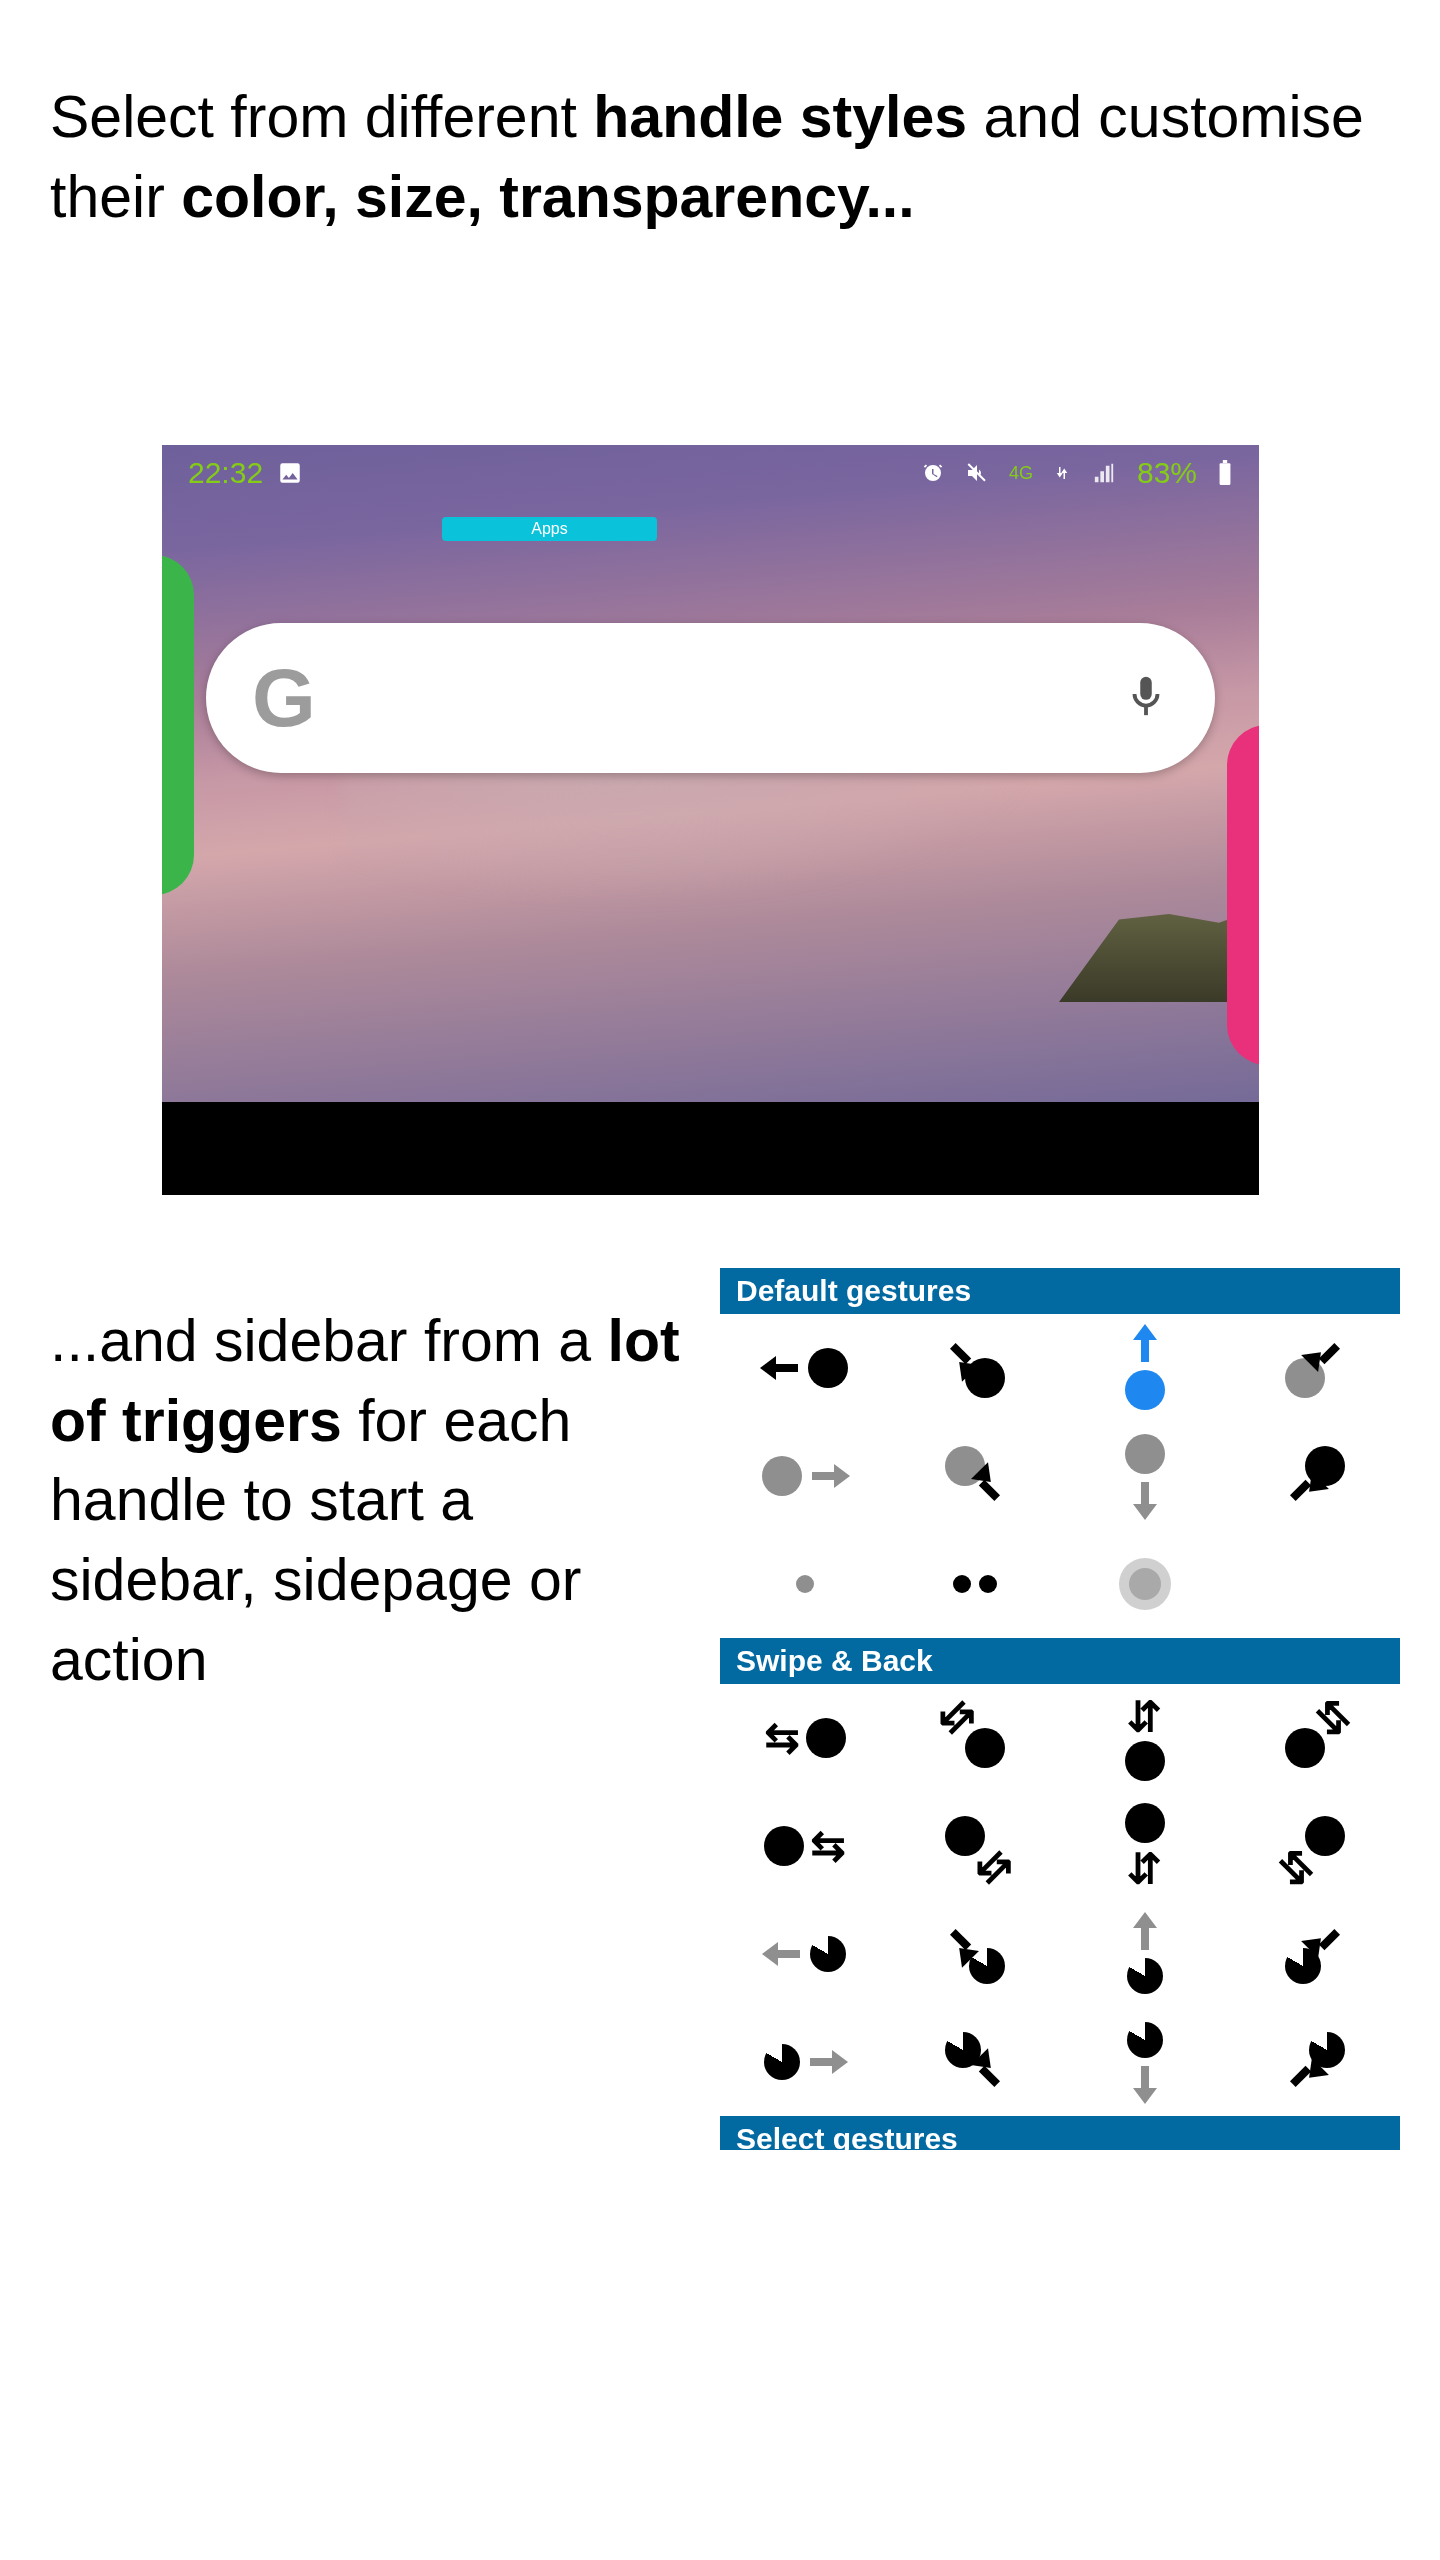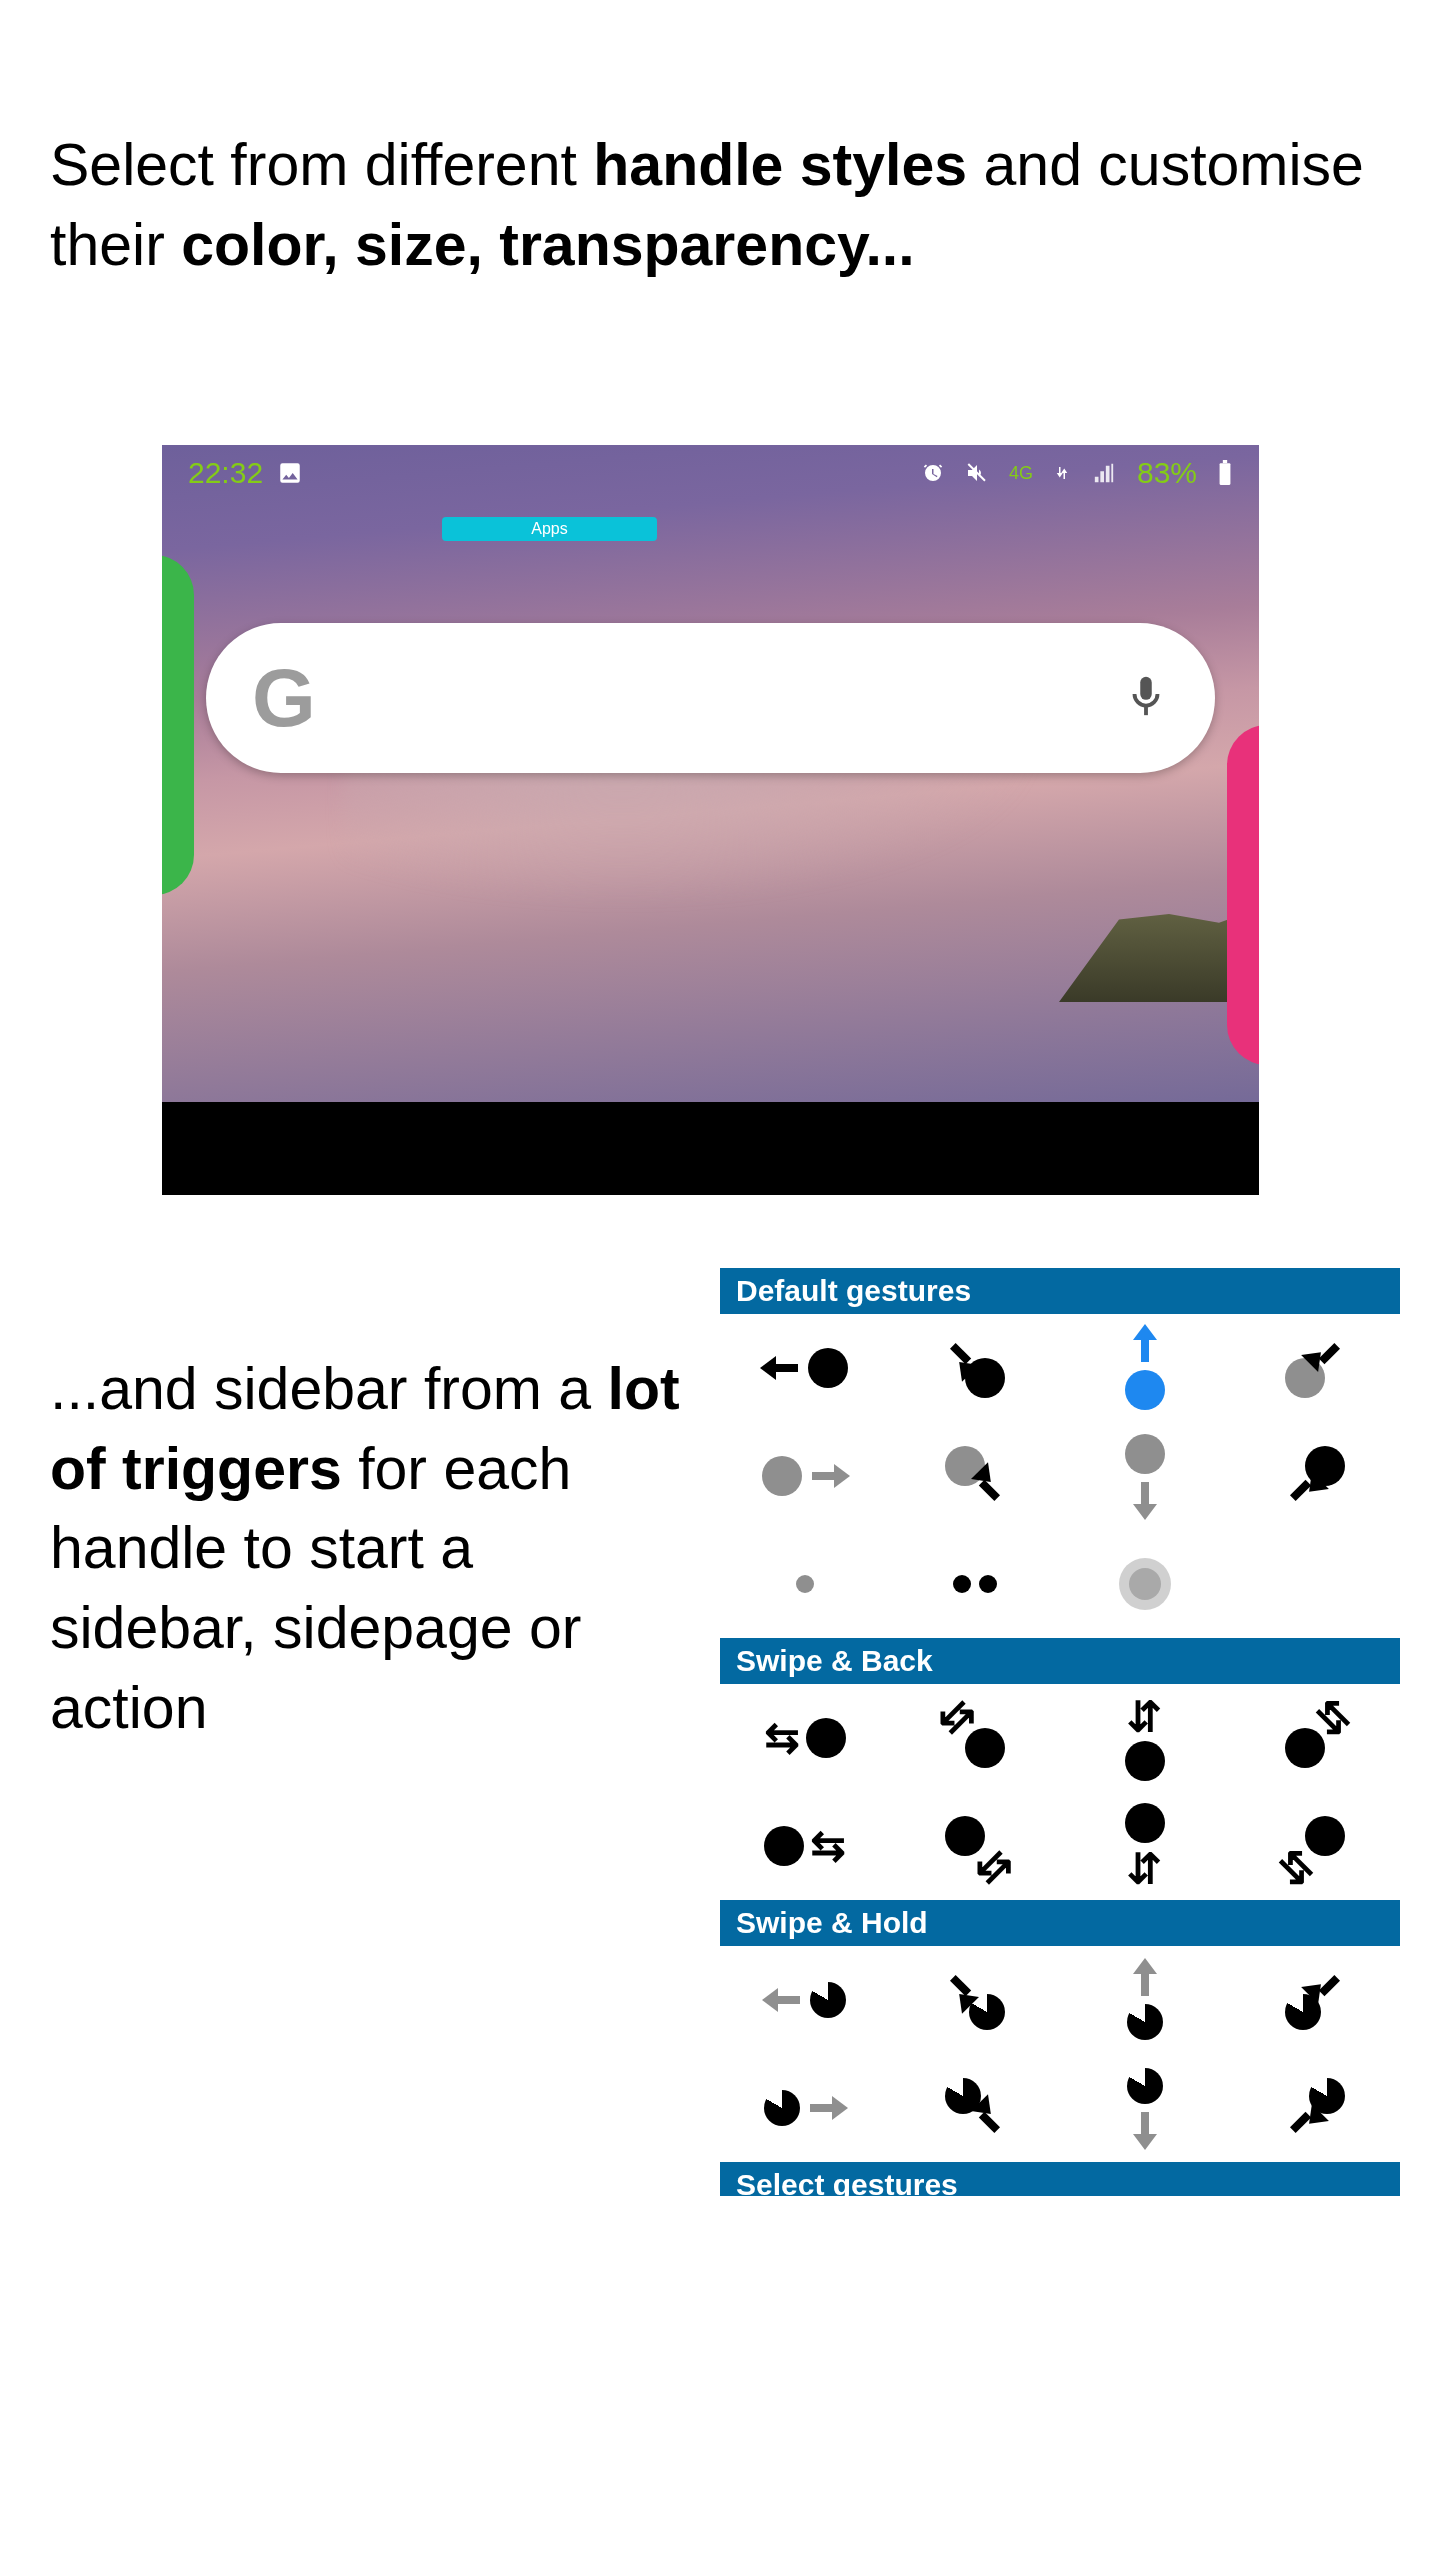--- a/index.html
+++ b/index.html
@@ -8,21 +8,20 @@
     background: #fff;
     width: 1440px;
     height: 2560px;
     position: relative;
   }
   .caption {
     color: #000;
     font-size: 59px;
     line-height: 1.35;
     font-weight: 400;
-    margin-top: 48px;
   }
   .caption b { font-weight: 700; }
 
   .caption-1 { position: absolute; top: 78px; left: 50px; right: 40px; }
   .caption-2 { position: absolute; top: 1302px; left: 50px; width: 640px; }
 
   
   .phone {
     position: absolute;
     top: 445px; left: 162px;
@@ -409,21 +408,20 @@
         </span>
       </div>
     <div class="cell">
         <span class="diag">
           <span class="dblH" style="position:absolute;left:-6px;bottom:-12px;transform:rotate(45deg)">⇆</span>
           <span class="dot big" style="position:absolute;right:0;top:0;"></span>
         </span>
       </div>
   </div>
 
-  <div class="section-head">Swipe &amp; Hold</div>
   <div class="grid">
     <div class="cell">
         <span class="g-wrap">
           <span class="arr aL grey">
             <span class="shaft"></span>
             <span class="head"></span>
           </span>
           <span class="pie"></span>
         </span>
       </div>

